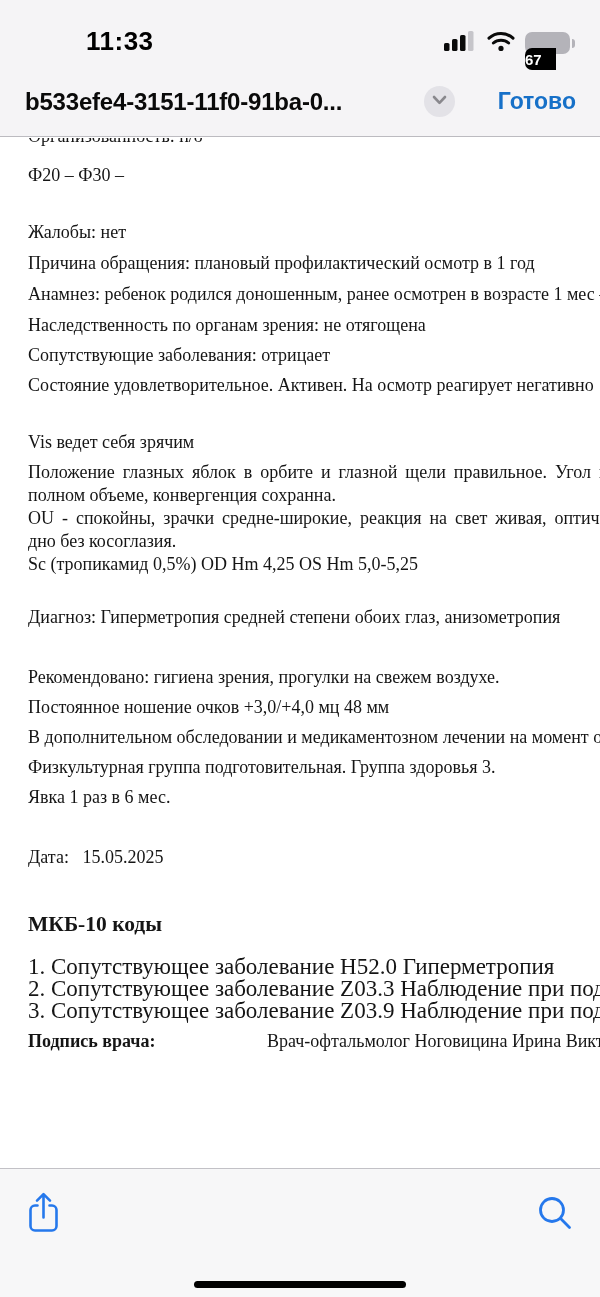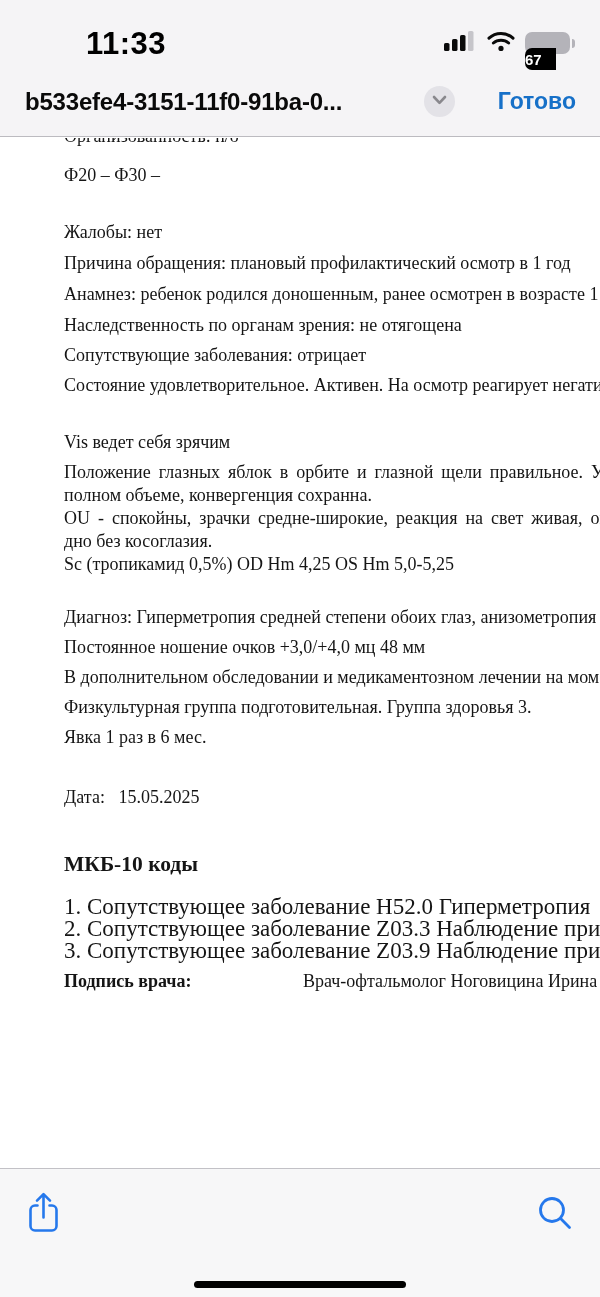--- a/index.html
+++ b/index.html
@@ -7,21 +7,21 @@
     position:relative;width:600px;height:1297px;overflow:hidden;
     background:#ffffff;font-family:"Liberation Sans","DejaVu Sans",sans-serif;
   }
   
   .top-chrome{
     position:absolute;top:0;left:0;width:600px;height:137px;
     background:#f5f4f6;border-bottom:1px solid #bcbbc0;box-sizing:border-box;
   }
   .status-bar{position:absolute;top:0;left:0;width:600px;height:72px;}
   .time{
-    position:absolute;left:86px;top:26px;font-size:31px;font-weight:600;color:#000;
+    position:absolute;left:86px;top:26px;font-size:26px;font-weight:600;color:#000;
     letter-spacing:0.5px;
   }
   .status-icons{position:absolute;right:30px;top:30px;display:flex;align-items:center;gap:10px;}
   .battery{
     position:relative;width:45px;height:22px;border-radius:7px;background:#b4b3b9;overflow:visible;
   }
   .battery-fill{
     position:absolute;left:0;top:16px;height:22px;width:31px;background:#000;
     border-radius:7px 0 0 7px;display:flex;align-items:center;justify-content:flex-start;
   }
@@ -39,21 +39,21 @@
     position:absolute;left:424px;top:14px;width:31px;height:31px;border-radius:50%;
     background:#e3e2e7;display:flex;align-items:center;justify-content:center;cursor:pointer;
   }
   .done-btn{
     position:absolute;right:24px;top:16px;font-size:23px;font-weight:600;cursor:pointer;
     background:none;border:none;padding:0;font-family:inherit;text-align:right;
   }
   
   .document{
     position:absolute;top:138px;left:0;width:600px;height:1030px;background:#ffffff;
-    overflow:hidden;box-sizing:border-box;padding-left:64px;
+    overflow:hidden;box-sizing:border-box;padding-left:28px;
     font-family:"Liberation Serif","DejaVu Serif",serif;color:#151515;
   }
   .line{font-size:18px;line-height:23px;white-space:nowrap;}
   .line.just{word-spacing:3.5px;}
   .line.tight{font-size:23px;line-height:22px;}
   .line.heading{font-size:21.5px;line-height:27px;font-weight:bold;}
   .sig-label{font-weight:bold;display:inline-block;width:239px;}
   
   .toolbar{
     position:absolute;top:1168px;left:0;width:600px;height:129px;
@@ -120,20 +120,21 @@
       <div class="line " style="margin-top: 8px;">Наследственность по органам зрения: не отягощена</div>
       <div class="line " style="margin-top: 7px;">Сопутствующие заболевания: отрицает</div>
       <div class="line " style="margin-top: 7px;">Состояние удовлетворительное. Активен. На осмотр реагирует негативно</div>
       <div class="line " style="margin-top: 34px;">Vis ведет себя зрячим</div>
       <div class="line just cut" style="margin-top: 7px;">Положение глазных яблок в орбите и глазной щели правильное. Угол косоглазия</div>
       <div class="line " style="margin-top: 0px;">полном объеме, конвергенция сохранна.</div>
       <div class="line just cut" style="margin-top: 0px;">OU - спокойны, зрачки средне-широкие, реакция на свет живая, оптические среды</div>
       <div class="line " style="margin-top: 0px;">дно без косоглазия.</div>
       <div class="line " style="margin-top: 0px;">Sc (тропикамид 0,5%) OD Hm 4,25 OS Hm 5,0-5,25</div>
       <div class="line " style="margin-top: 30px;">Диагноз: Гиперметропия средней степени обоих глаз, анизометропия</div>
+      <div class="line " style="margin-top: 37px;">Рекомендовано: гигиена зрения, прогулки на свежем воздухе.</div>
       <div class="line " style="margin-top: 7px;">Постоянное ношение очков +3,0/+4,0 мц 48 мм</div>
       <div class="line cut" style="margin-top: 7px;">В дополнительном обследовании и медикаментозном лечении на момент осмотра</div>
       <div class="line " style="margin-top: 7px;">Физкультурная группа подготовительная. Группа здоровья 3.</div>
       <div class="line " style="margin-top: 7px;">Явка 1 раз в 6 мес.</div>
       <div class="line " style="margin-top: 37px;">Дата:&nbsp;&nbsp;&nbsp;15.05.2025</div>
       <div class="line heading" style="margin-top: 42px;">МКБ-10 коды</div>
       <div class="line tight" style="margin-top: 18px;">1. Сопутствующее заболевание H52.0 Гиперметропия</div>
       <div class="line tight cut" style="margin-top: 0px;">2. Сопутствующее заболевание Z03.3 Наблюдение при подозрении на расстройства</div>
       <div class="line tight cut" style="margin-top: 0px;">3. Сопутствующее заболевание Z03.9 Наблюдение при подозрении на заболевание</div>
       <div class="line signature" style="margin-top: 8px;"><span class="sig-label">Подпись врача:</span><span>Врач-офтальмолог Ноговицина Ирина Викторовна</span></div>

